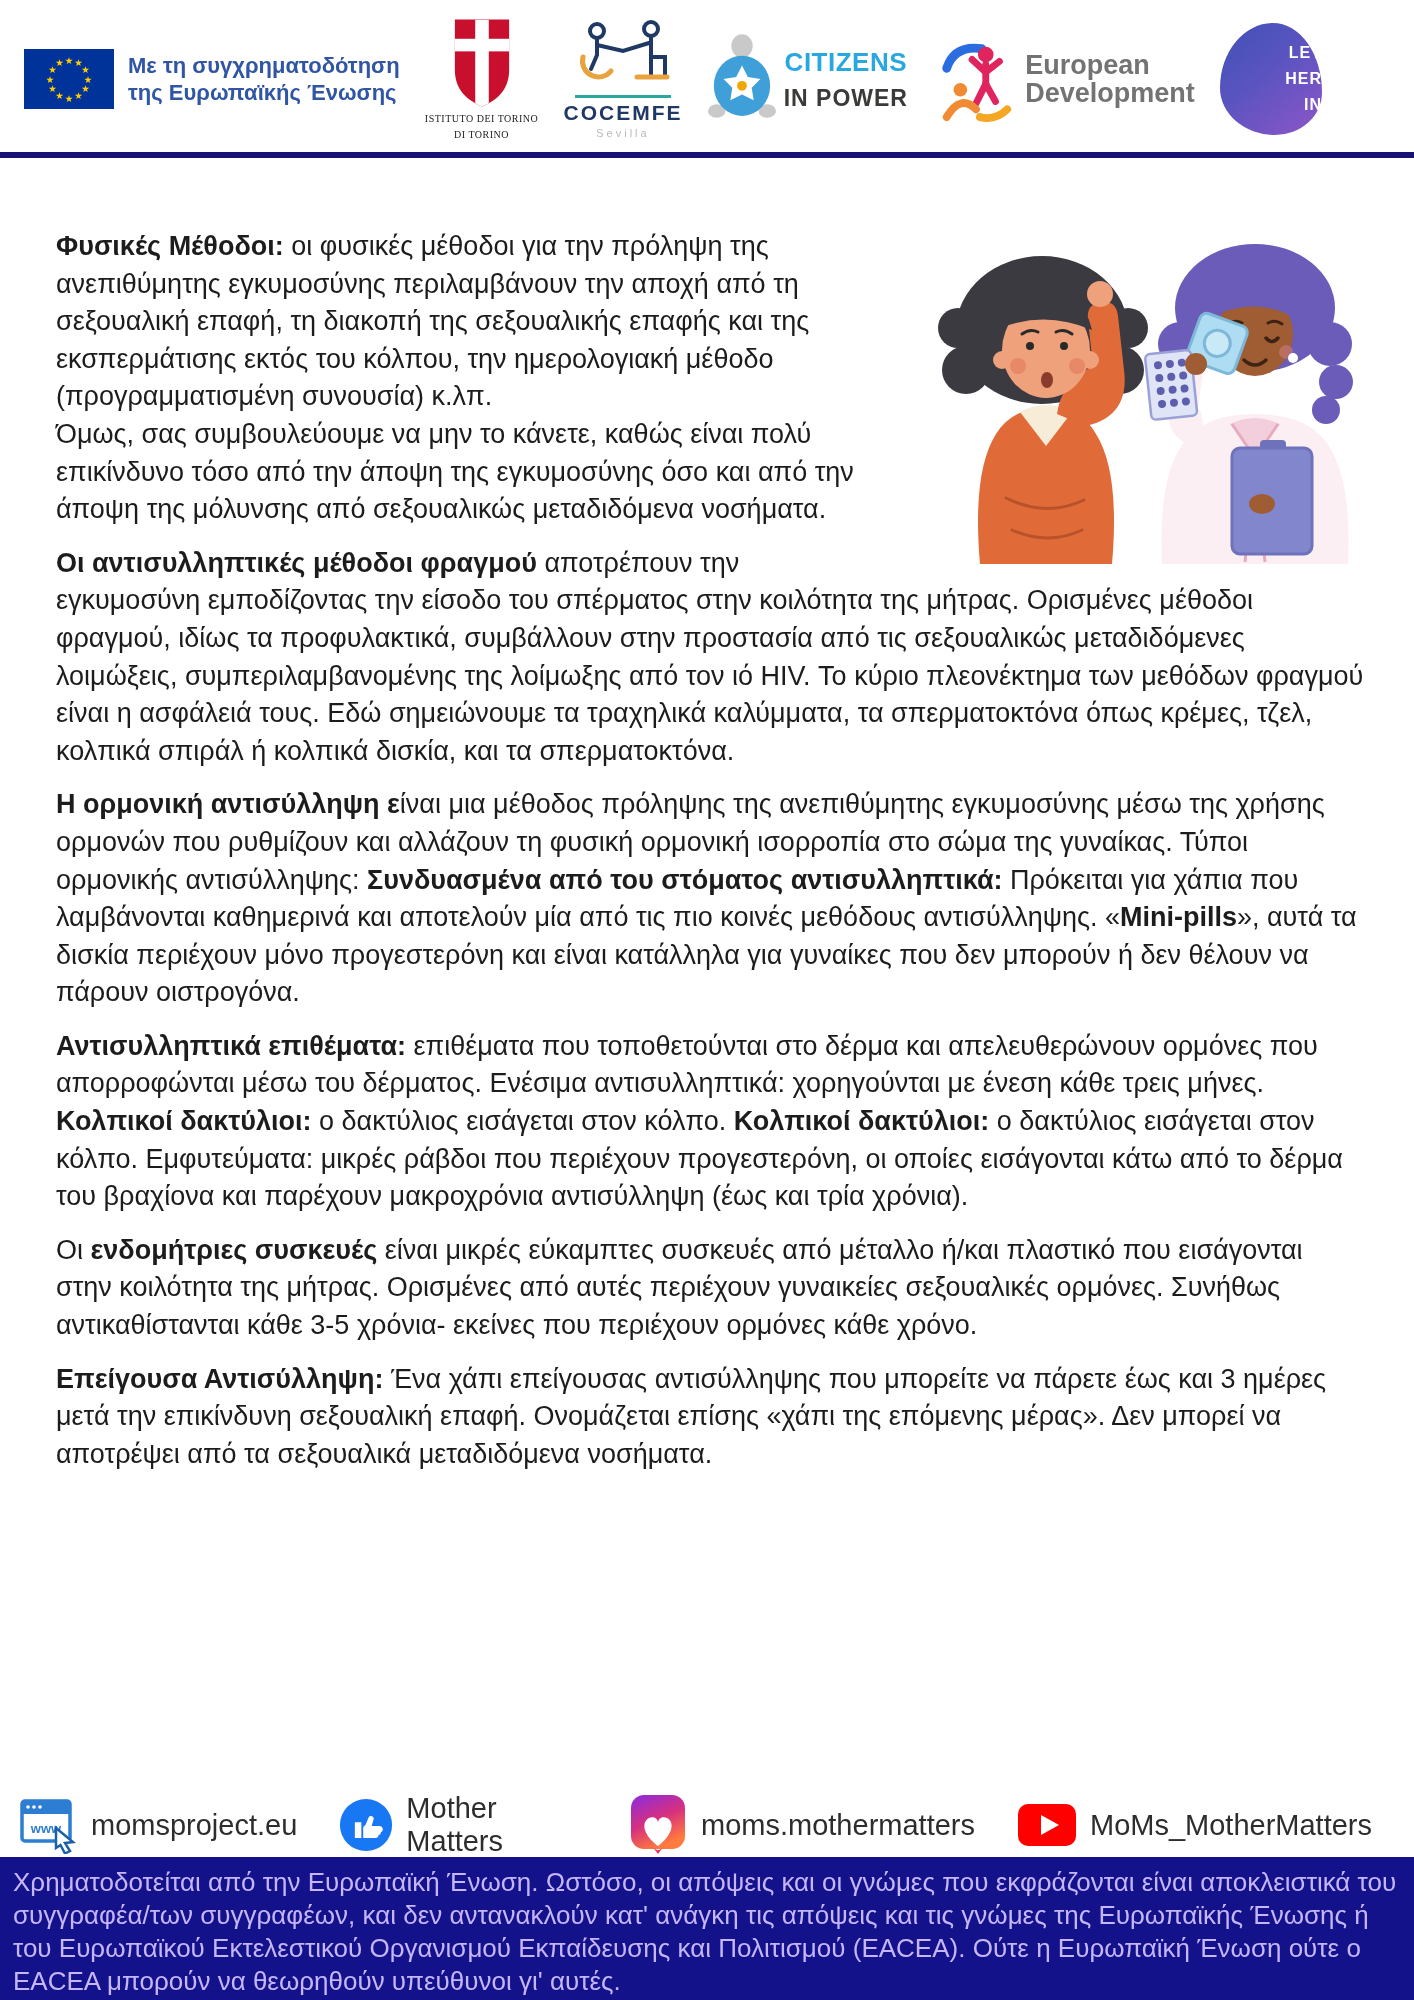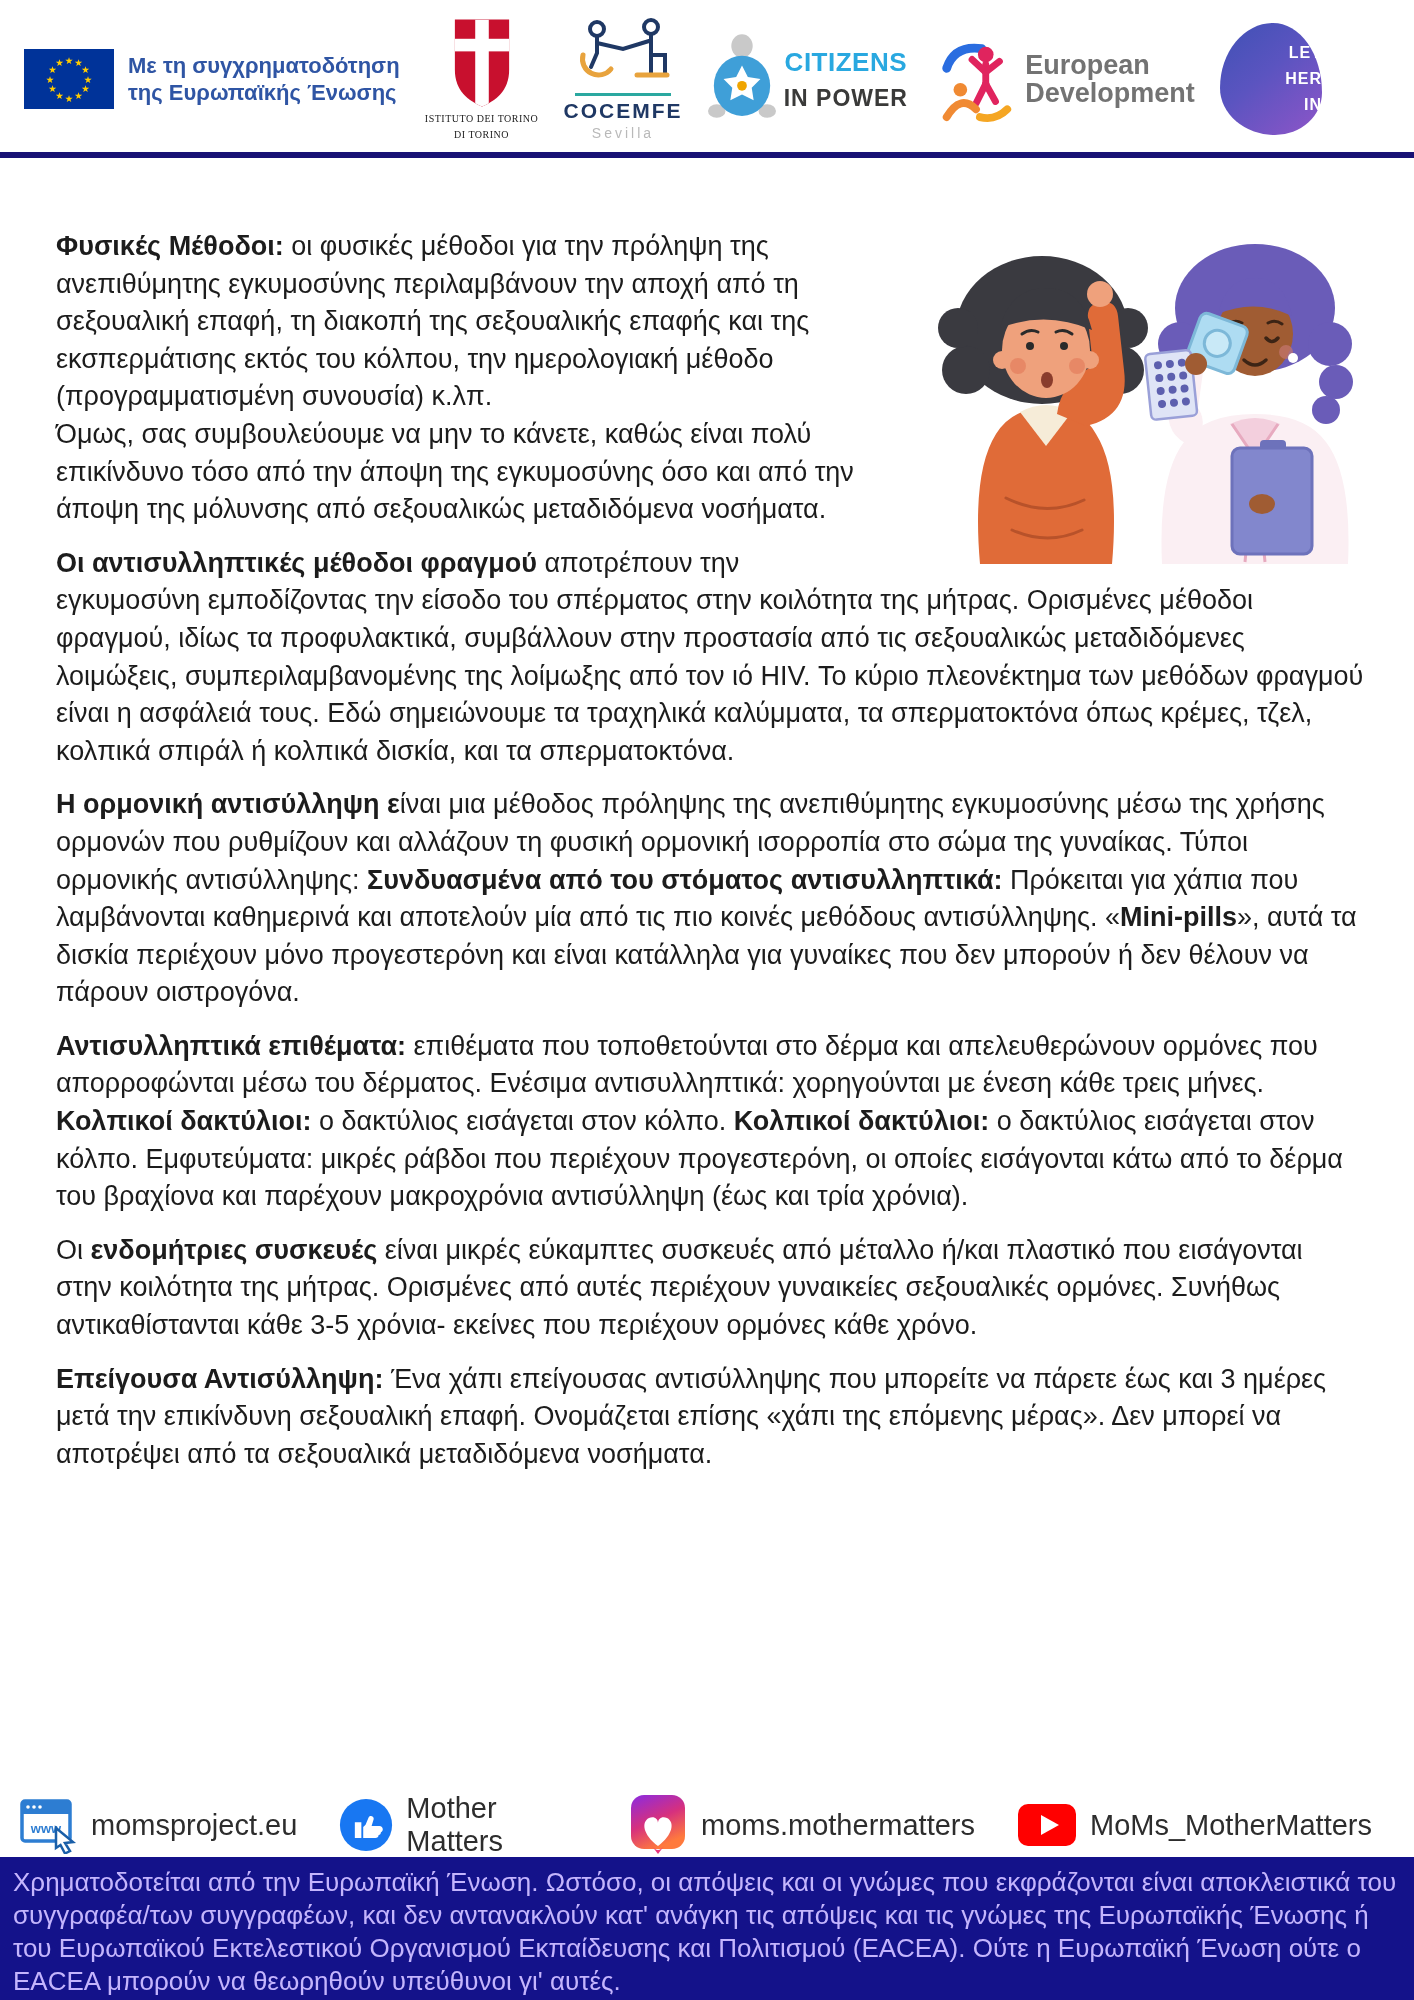--- a/index.html
+++ b/index.html
@@ -11,21 +11,21 @@
           align-items:center;justify-content:space-between;padding:0 92px 0 24px;box-sizing:border-box;}
   .logo{display:flex;align-items:center;}
   .eu-logo{gap:14px;}
   .eu-text{color:#2f55a4;font-weight:bold;font-size:22px;line-height:27px;}
   .istituto{flex-direction:column;gap:4px;}
   .istituto .cap{font-family:"Liberation Serif",serif;font-size:10px;letter-spacing:.5px;
                  color:#1c1c1c;text-align:center;line-height:12px;}
   .cocemfe{flex-direction:column;}
   .cocemfe .teal-line{width:96px;height:3px;background:#2aa8a0;margin:2px 0 3px;}
   .cocemfe .name{color:#1f3864;font-weight:bold;font-size:21px;letter-spacing:2px;}
-  .cocemfe .sub{color:#b9b9b9;font-size:14px;letter-spacing:3px;margin-top:2px;}
+  .cocemfe .sub{color:#b9b9b9;font-size:11px;letter-spacing:3px;margin-top:2px;}
   .cip{gap:8px;text-align:center;}
   .cip-text{display:flex;flex-direction:column;line-height:1;}
   .cip-text .l1{color:#29a8e0;font-weight:bold;font-size:26px;letter-spacing:.5px;}
   .cip-text .l2{color:#3a3a39;font-weight:bold;font-size:23px;letter-spacing:1px;margin-top:12px;}
   .eudev{gap:8px;}
   .eudev-text{display:flex;flex-direction:column;line-height:1.05;color:#737373;
               font-weight:bold;font-size:27px;}
   .letherin{width:102px;height:112px;border-radius:52% 48% 46% 54%/58% 62% 38% 42%;
             background:linear-gradient(140deg,#3f51b5 0%,#5b54c0 45%,#8e55c8 100%);
             display:flex;flex-direction:column;align-items:flex-end;justify-content:center;

